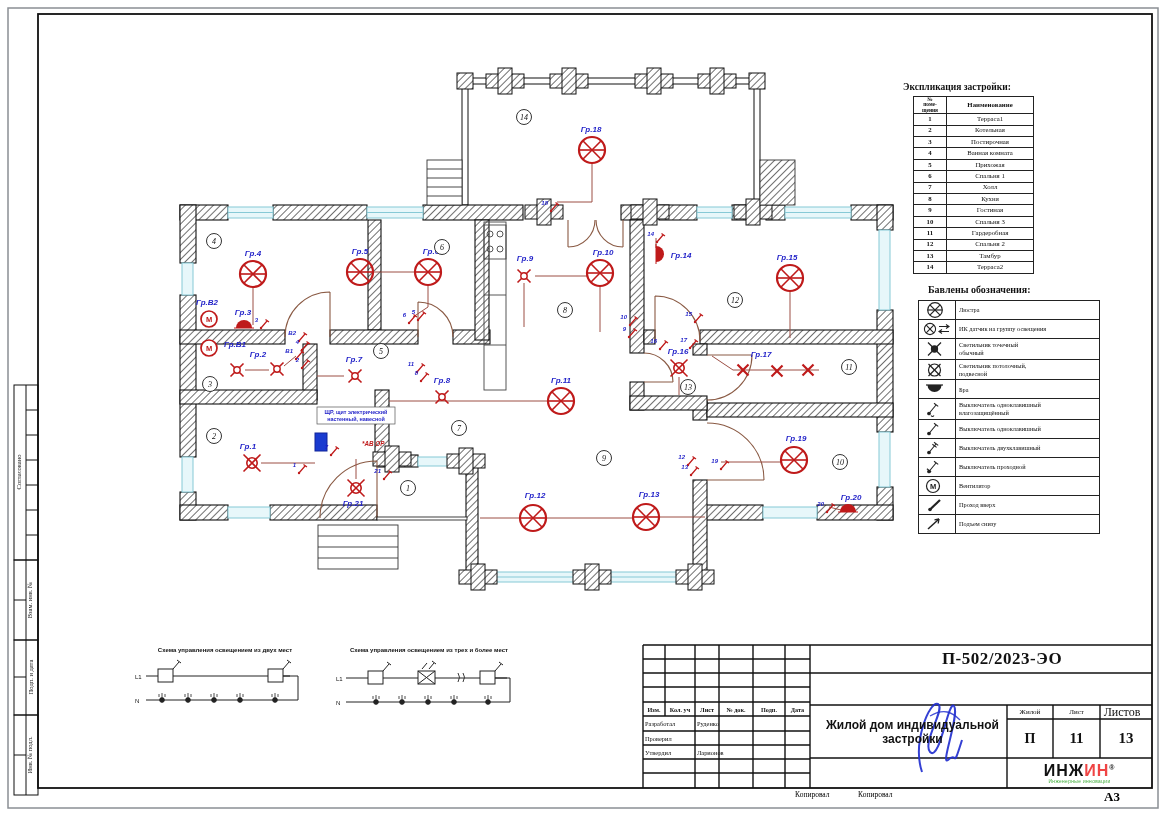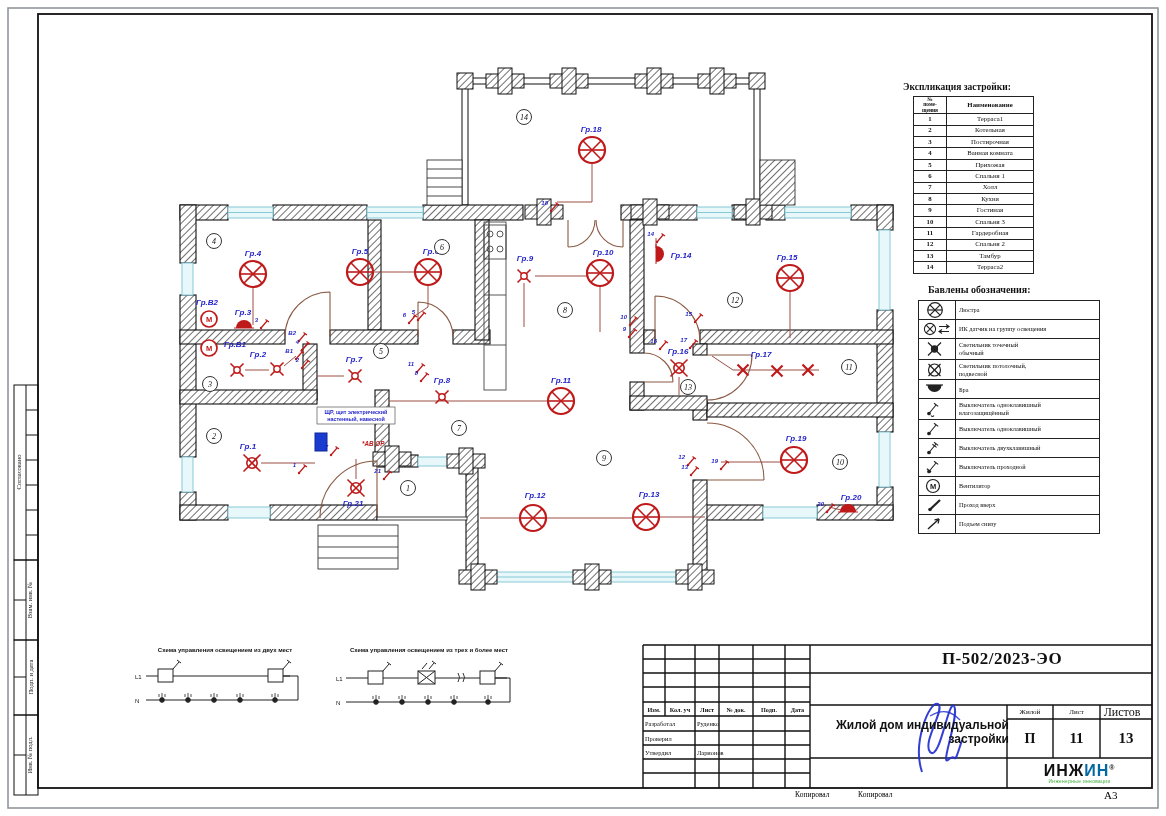--- a/index.html
+++ b/index.html
@@ -898,31 +898,31 @@
       <g transform="translate(156,62)">
           <circle r="2.4" fill="#222"></circle>
           <line x1="-3" y1="-3" x2="-3" y2="-6"></line>
           <line x1="0" y1="-2.5" x2="0" y2="-7"></line>
           <line x1="3" y1="-3" x2="3" y2="-6"></line>
         </g>
     </g>
   </svg>
 
   <div class="cell" style="left:812px;top:646px;width:380px;height:26px;font:bold 17px 'Liberation Serif',serif;letter-spacing:.5px">П-502/2023-ЭО</div>
-  <div class="cell" style="left:812px;top:706px;width:193px;height:51px;font:bold 12px 'Liberation Sans',sans-serif;text-align:right;padding:0 4px">Жилой дом индивидуальной застройки</div>
+  <div class="cell" style="left:812px;top:706px;width:193px;height:51px;font:bold 12px 'Liberation Sans',sans-serif;text-align:center;padding:0 4px">Жилой дом индивидуальной застройки</div>
   <div class="cell" style="left:1007px;top:705px;width:46px;height:14px;font-size:7px">Жилой</div>
   <div class="cell" style="left:1053px;top:705px;width:47px;height:14px;font-size:7px">Лист</div>
   <div class="cell" style="left:1096px;top:705px;width:52px;height:14px;font-size:12px">Листов</div>
   <div class="cell" style="left:1007px;top:719px;width:46px;height:39px;font:bold 14px 'Liberation Serif',serif">П</div>
   <div class="cell" style="left:1053px;top:719px;width:47px;height:39px;font:bold 15px 'Liberation Serif',serif">11</div>
   <div class="cell" style="left:1100px;top:719px;width:52px;height:39px;font:bold 15px 'Liberation Serif',serif">13</div>
 
   <div class="abs" style="left:1007px;top:759px;width:145px;height:29px;text-align:center">
     <div style="font:bold 16px 'Liberation Sans',sans-serif;line-height:17px;letter-spacing:1px;color:#111">
-      <span>ИНЖ</span><span style="color:#0369a1">ИН</span><sup style="font-size:7px">®</sup>
+      <span>ИНЖ</span><span style="color:#ef4444">ИН</span><sup style="font-size:7px">®</sup>
     </div>
     <div style="font:4.8px 'Liberation Sans',sans-serif;color:#3aaa35;letter-spacing:.4px">Инженерные инновации</div>
   </div>
 
   <div id="stamp-cols">
       <div class="cell" style="left: 643px; top: 702px; width: 22px; height: 14px; font-size: 6.2px; font-weight: bold;">Изм.</div>
       <div class="cell" style="left: 665px; top: 702px; width: 30px; height: 14px; font-size: 6.2px; font-weight: bold;">Кол. уч</div>
       <div class="cell" style="left: 695px; top: 702px; width: 24px; height: 14px; font-size: 6.2px; font-weight: bold;">Лист</div>
       <div class="cell" style="left: 719px; top: 702px; width: 34px; height: 14px; font-size: 6.2px; font-weight: bold;">№ док.</div>
       <div class="cell" style="left: 753px; top: 702px; width: 32px; height: 14px; font-size: 6.2px; font-weight: bold;">Подп.</div>
@@ -932,14 +932,14 @@
       <div class="cell" style="left: 645px; top: 716px; width: 50px; height: 14px; font-size: 6.4px; justify-content: flex-start;">Разработал</div>
       <div class="cell" style="left: 697px; top: 716px; width: 54px; height: 14px; font-size: 6.4px; justify-content: flex-start;">Руденко</div>
       <div class="cell" style="left: 645px; top: 731px; width: 50px; height: 14px; font-size: 6.4px; justify-content: flex-start;">Проверил</div>
       <div class="cell" style="left: 697px; top: 731px; width: 54px; height: 14px; font-size: 6.4px; justify-content: flex-start;"></div>
       <div class="cell" style="left: 645px; top: 745px; width: 50px; height: 14px; font-size: 6.4px; justify-content: flex-start;">Утвердил</div>
       <div class="cell" style="left: 697px; top: 745px; width: 54px; height: 14px; font-size: 6.4px; justify-content: flex-start;">Ларионов</div>
     </div>
 
   <div class="abs" style="left:795px;top:790px;font-size:7.5px">Копировал</div>
   <div class="abs" style="left:858px;top:790px;font-size:7.5px">Копировал</div>
-  <div class="abs" style="left:1104px;top:789px;font-size:11px;font-weight:normal">А3</div>
+  <div class="abs" style="left:1104px;top:789px;font-size:13px;font-weight:bold">А3</div>
 </div>
 
 </body></html>

